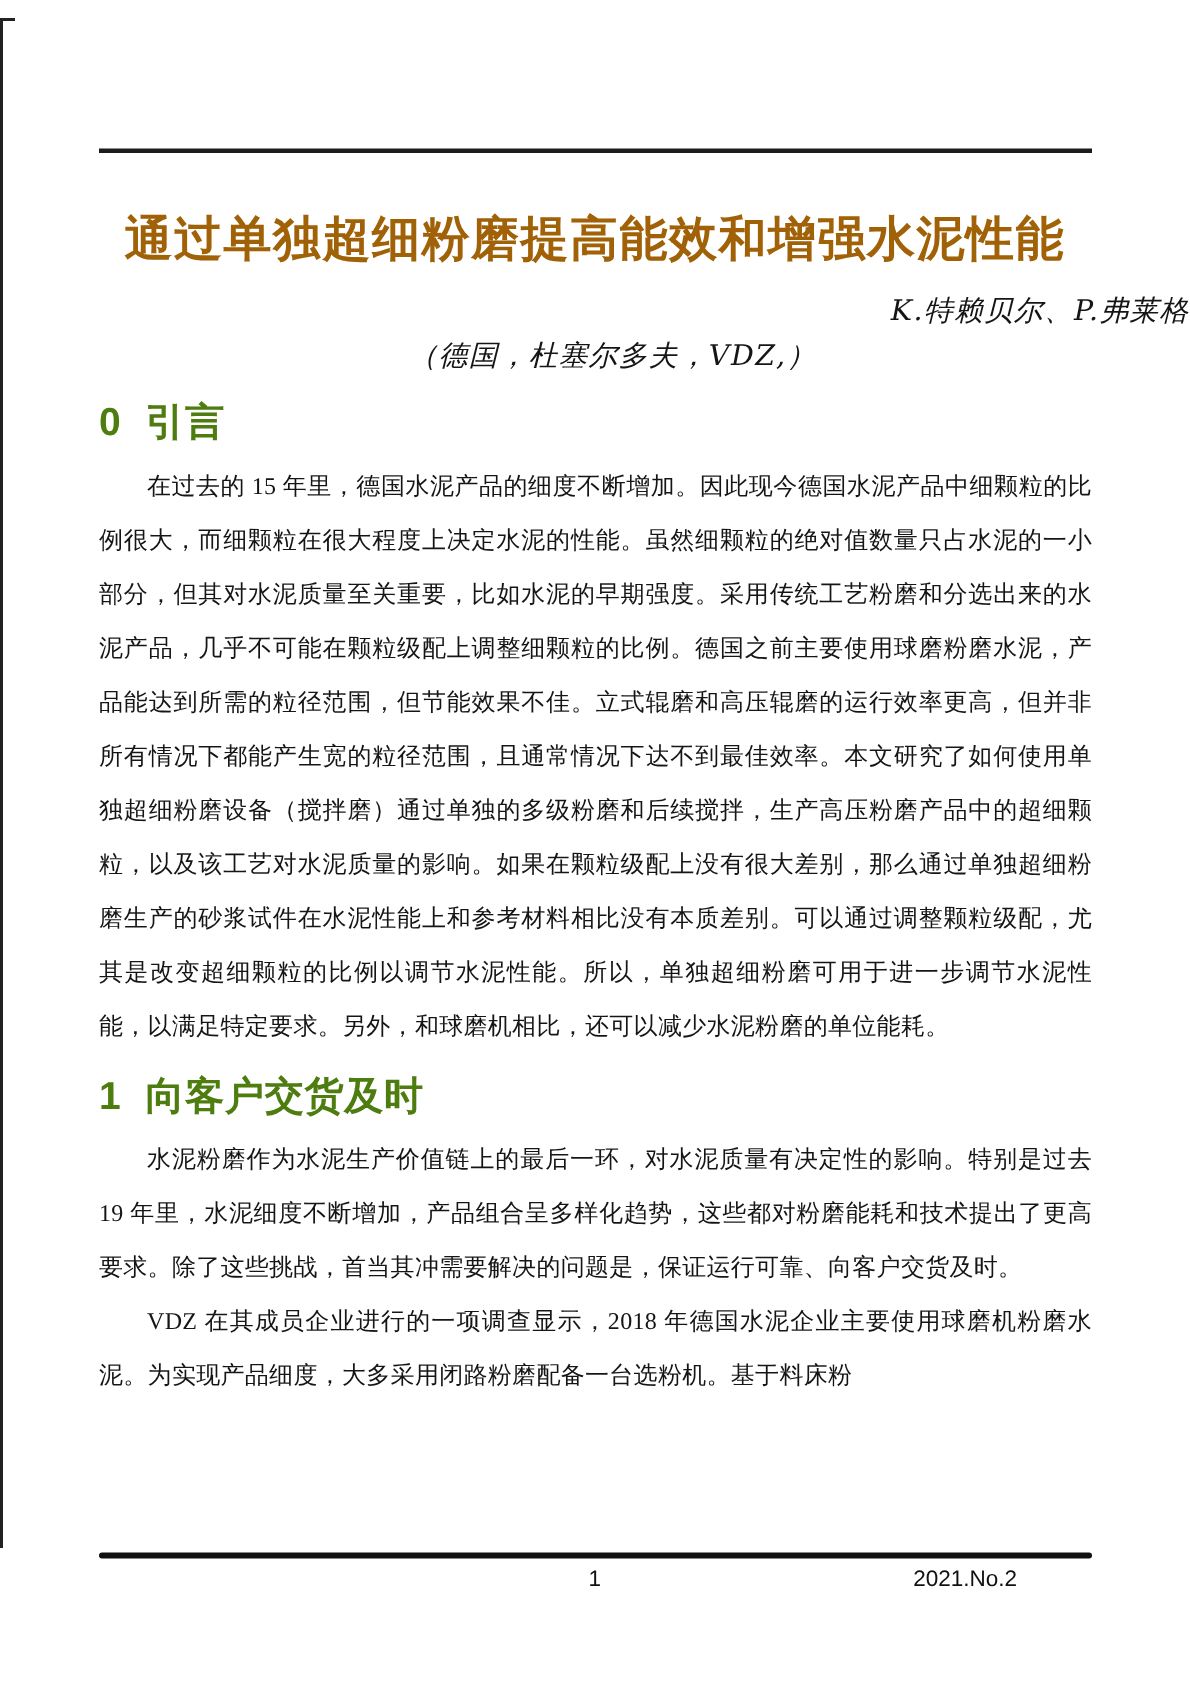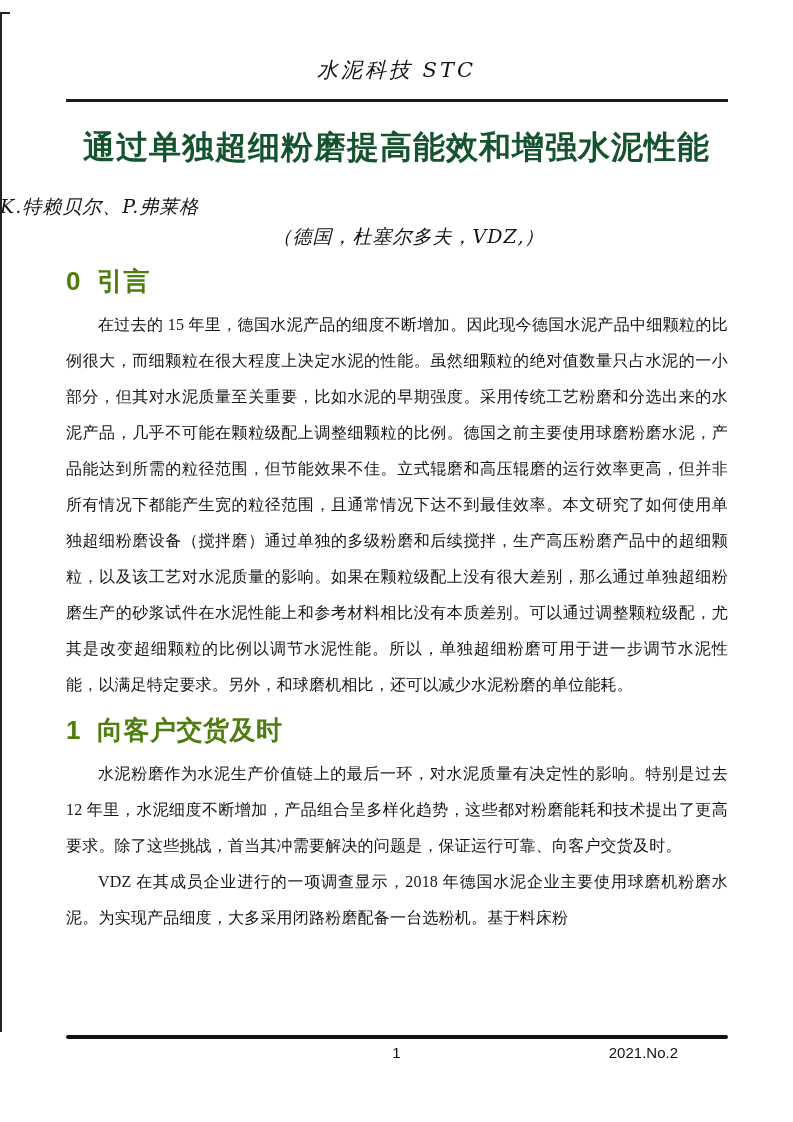--- a/index.html
+++ b/index.html
@@ -51,35 +51,35 @@
     left: 66px;
     width: 662px;
     height: 3px;
     background: #1c1c1c;
   }
   .article-title {
     position: absolute;
     top: 126px;
     left: 30px;
     right: 30px;
-    margin: 0;
+    margin: 12px;
     text-align: center;
     font-family: "Liberation Sans", sans-serif;
     font-weight: bold;
     font-size: 32px;
     letter-spacing: 1px;
-    color: #14532d;
+    color: #a16207;
     white-space: nowrap;
   }
   .authors {
     position: absolute;
     top: 194px;
     left: 0;
     width: 100%;
-    text-align: left;
+    text-align: right;
     font-size: 19px;
     font-style: italic;               
     font-family: "DejaVu Serif", serif;
     letter-spacing: 1px;
     color: #151515;
   }
   .affiliation {
     position: absolute;
     top: 224px;
     left: 0;
@@ -151,21 +151,20 @@
   }
 </style>
 </head>
 <body>
 
 <div class="page">
 
   <div class="scan-edge-left"></div>
   <div class="scan-edge-top"></div>
 
-  <div class="journal-name">水泥科技 STC</div>
 
   <div class="header-rule"></div>
 
   <h1 class="article-title">通过单独超细粉磨提高能效和增强水泥性能</h1>
 
   <div class="authors">K.特赖贝尔、P.弗莱格</div>
 
   <div class="affiliation">（德国，杜塞尔多夫，VDZ,）</div>
 
   <div class="content">
@@ -173,21 +172,21 @@
     <h2 class="section-heading">
       <span class="sec-num">0</span><span>引言</span>
     </h2>
 
     <p class="body-par">在过去的 15 年里，德国水泥产品的细度不断增加。因此现今德国水泥产品中细颗粒的比例很大，而细颗粒在很大程度上决定水泥的性能。虽然细颗粒的绝对值数量只占水泥的一小部分，但其对水泥质量至关重要，比如水泥的早期强度。采用传统工艺粉磨和分选出来的水泥产品，几乎不可能在颗粒级配上调整细颗粒的比例。德国之前主要使用球磨粉磨水泥，产品能达到所需的粒径范围，但节能效果不佳。立式辊磨和高压辊磨的运行效率更高，但并非所有情况下都能产生宽的粒径范围，且通常情况下达不到最佳效率。本文研究了如何使用单独超细粉磨设备（搅拌磨）通过单独的多级粉磨和后续搅拌，生产高压粉磨产品中的超细颗粒，以及该工艺对水泥质量的影响。如果在颗粒级配上没有很大差别，那么通过单独超细粉磨生产的砂浆试件在水泥性能上和参考材料相比没有本质差别。可以通过调整颗粒级配，尤其是改变超细颗粒的比例以调节水泥性能。所以，单独超细粉磨可用于进一步调节水泥性能，以满足特定要求。另外，和球磨机相比，还可以减少水泥粉磨的单位能耗。</p>
 
     <h2 class="section-heading second">
       <span class="sec-num">1</span><span>向客户交货及时</span>
     </h2>
 
-    <p class="body-par">水泥粉磨作为水泥生产价值链上的最后一环，对水泥质量有决定性的影响。特别是过去 12 年里，水泥细度不断增加，产品组合呈多样化趋势，这些都对粉磨能耗和技术提出了更高要求。除了这些挑战，首当其冲需要解决的问题是，保证运行可靠、向客户交货及时。</p>
+    <p class="body-par">水泥粉磨作为水泥生产价值链上的最后一环，对水泥质量有决定性的影响。特别是过去 19 年里，水泥细度不断增加，产品组合呈多样化趋势，这些都对粉磨能耗和技术提出了更高要求。除了这些挑战，首当其冲需要解决的问题是，保证运行可靠、向客户交货及时。</p>
 
     <p class="body-par">VDZ 在其成员企业进行的一项调查显示，2018 年德国水泥企业主要使用球磨机粉磨水泥。为实现产品细度，大多采用闭路粉磨配备一台选粉机。基于料床粉</p>
 
   </div>
 
   <div class="footer-rule"></div>
 
   <div class="footer-page-number">1</div>
 
   <div class="footer-issue">2021.No.2</div>

